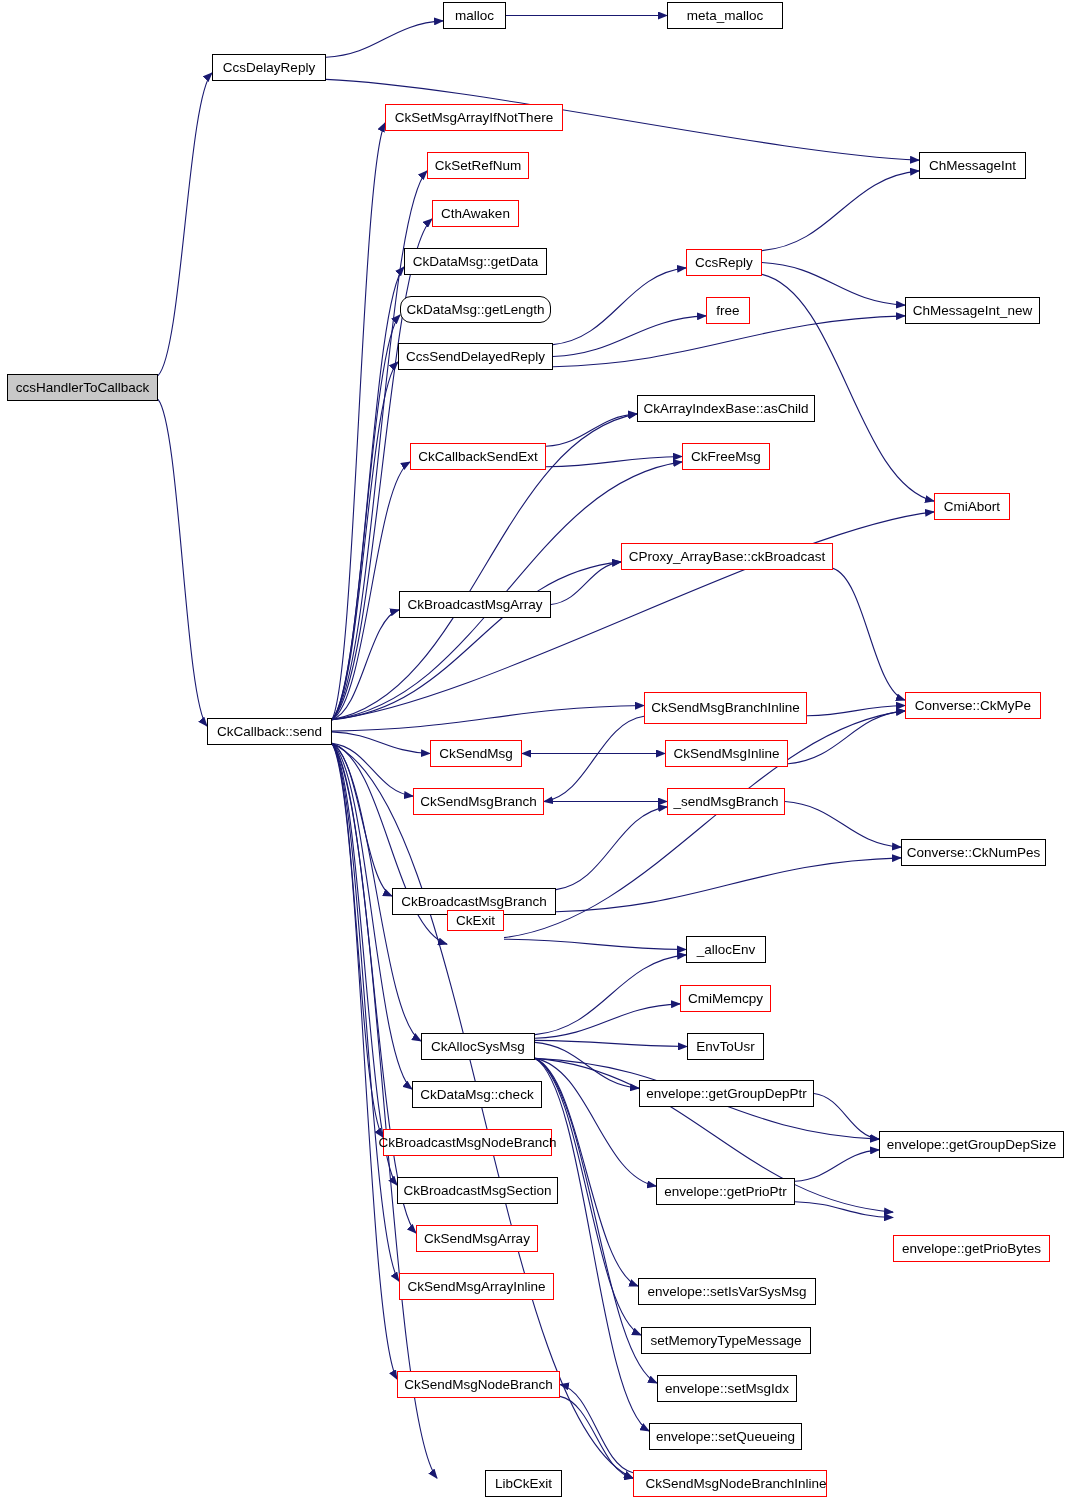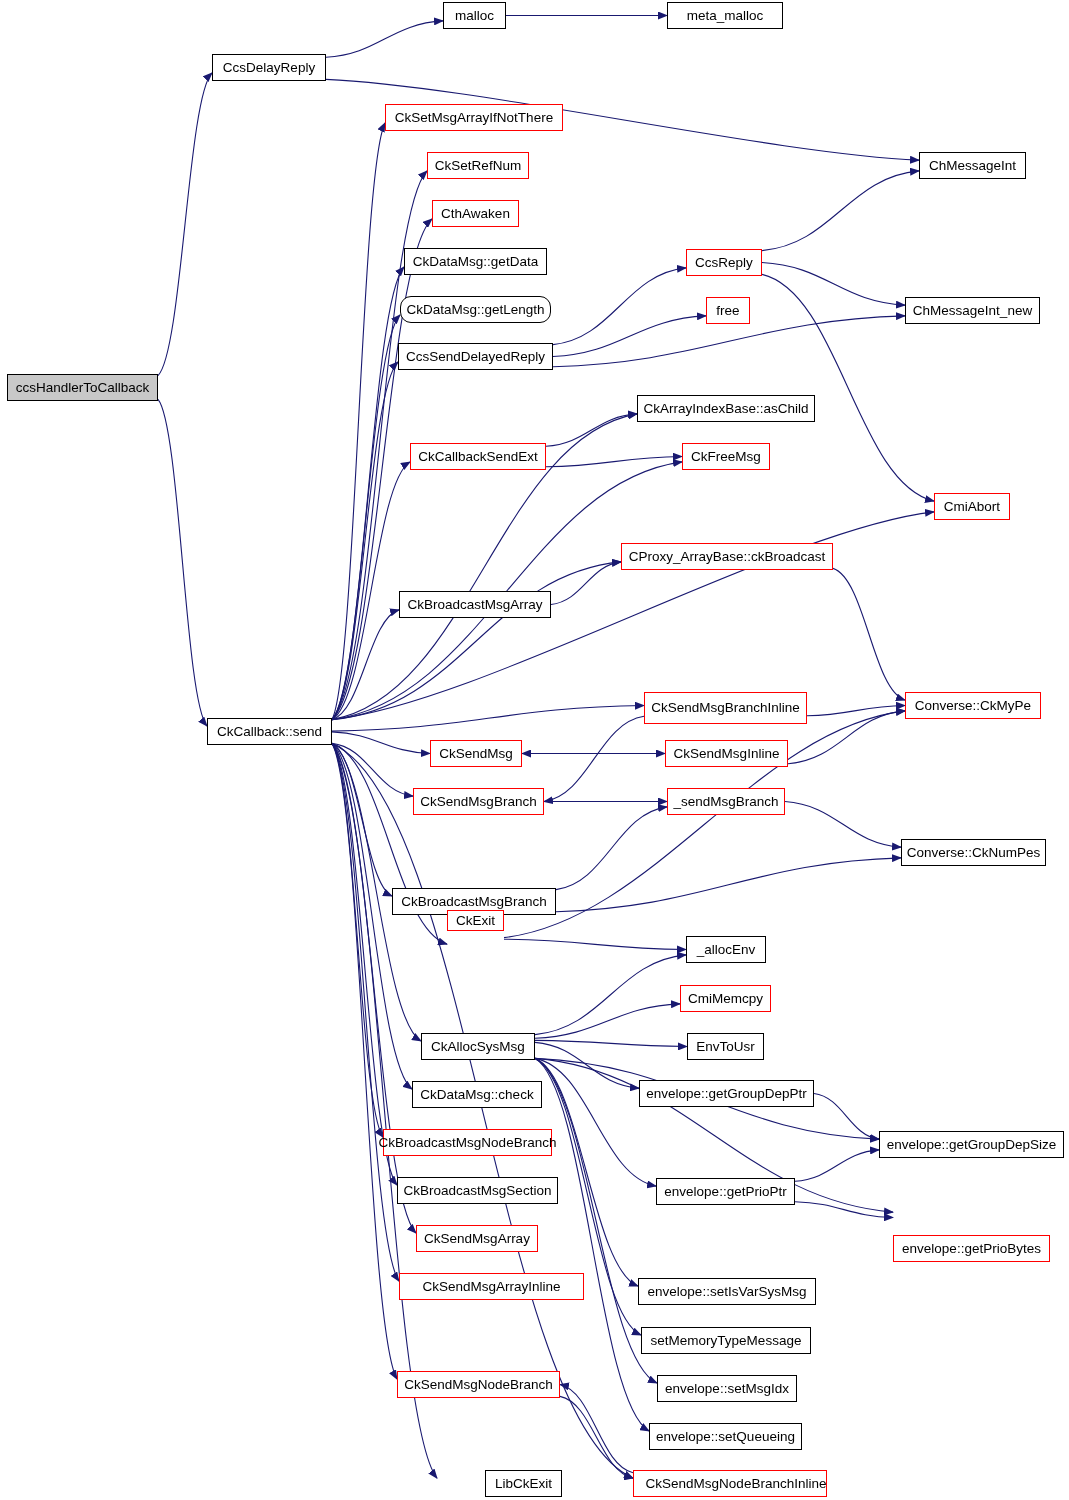--- a/index.html
+++ b/index.html
@@ -230,21 +230,21 @@
     </div>
     <div class="node" style="left: 656px; top: 1178px; width: 139px; height: 27px;">
       <span>envelope::getPrioPtr</span>
     </div>
     <div class="node red" style="left: 893px; top: 1204px; width: 157px; height: 27px; margin-top: 31px;">
       <span>envelope::getPrioBytes</span>
     </div>
     <div class="node red" style="left: 416px; top: 1225px; width: 122px; height: 27px;">
       <span>CkSendMsgArray</span>
     </div>
-    <div class="node red" style="left: 399px; top: 1273px; width: 185px; height: 27px;">
+    <div class="node red" style="left: 399px; top: 1273px; width: 155px; height: 27px;">
       <span>CkSendMsgArrayInline</span>
     </div>
     <div class="node" style="left: 638px; top: 1278px; width: 178px; height: 27px;">
       <span>envelope::setIsVarSysMsg</span>
     </div>
     <div class="node" style="left: 641px; top: 1327px; width: 170px; height: 27px;">
       <span>setMemoryTypeMessage</span>
     </div>
     <div class="node" style="left: 657px; top: 1375px; width: 140px; height: 27px;">
       <span>envelope::setMsgIdx</span>

